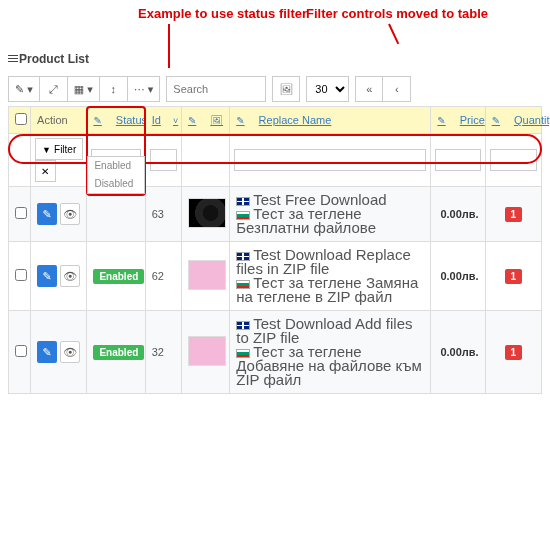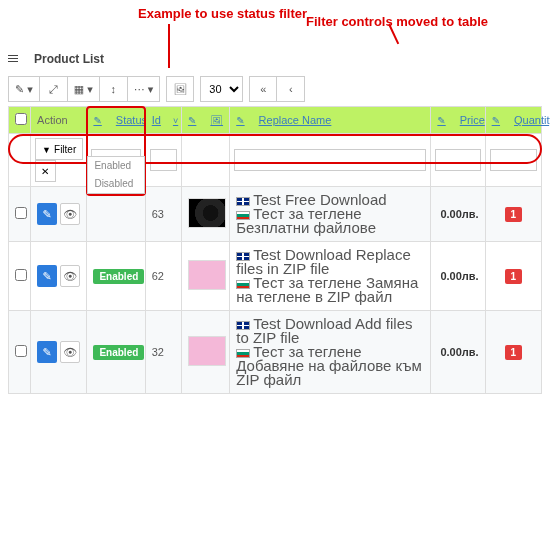--- a/index.html
+++ b/index.html
@@ -1,30 +1,30 @@
 <!DOCTYPE html>
 <html><head>
 <meta charset="utf-8">
 <style>
   * { box-sizing: border-box; margin: 0; padding: 0; }
   body { font-family: Arial, Helvetica, sans-serif; font-size: 12px; color: #555; background: #fff; width: 550px; }
   .wrap { padding: 6px 8px 20px 8px; }
   .annotations { position: relative; height: 46px; }
   .anno { position: absolute; color: #d00; font-weight: bold; font-size: 13px; }
-  .panel-title { font-weight: bold; color: #444; font-size: 12px; margin-bottom: 10px; display: flex; align-items: center; gap: 16px; }
+  .panel-title { font-weight: bold; color: #444; font-size: 12px; margin-bottom: 10px; display: flex; align-items: center; gap: 1px; }
   .panel-title .list-icon::before { content: ""; display:inline-block; width:10px; height:8px; background: linear-gradient(#444 1px,transparent 1px) 0 0/100% 3px, linear-gradient(#444 1px,transparent 1px) 0 3px/100% 3px, linear-gradient(#444 1px,transparent 1px) 0 6px/100% 3px; }
   .toolbar { display: flex; align-items: center; gap: 0; margin-bottom: 4px; }
   .tb-btn { border: 1px solid #ccc; background: #fff; height: 26px; min-width: 28px; display:inline-flex; align-items:center; justify-content:center; font-size:11px; color:#555; cursor:pointer; padding: 0 6px; }
   .tb-btn + .tb-btn { border-left: none; }
   .tb-group { display:flex; margin-right:6px; }
   .tb-search { border:1px solid #ccc; height:26px; padding:0 6px; font-size:11px; width:100px; margin-right:6px; }
   .tb-select { border:1px solid #ccc; height:26px; font-size:11px; padding:0 4px; margin-right:6px; background:#fff; }
   table { border-collapse: collapse; width: 100%; table-layout: fixed; }
   th, td { border: 1px solid #ddd; padding: 6px 6px; vertical-align: middle; font-size: 11px; }
-  th { background: #bef264; text-align:left; font-weight:normal; color:#666; position: relative; }
+  th { background: #fef9c3; text-align:left; font-weight:normal; color:#666; position: relative; }
   th .sort { color:#3b7cc0; cursor:pointer; display:inline-flex; align-items:flex-end; gap:12px;text-decoration:underline; }
   th .pencil::before { content:"✎"; color:#3b7cc0; font-size:10px; margin-right:2px; }
   th .img-ico::before { content:"🖼"; font-size:10px; }
   th .caret::after { content:" ˅"; color:#3b7cc0; font-size:9px; }
   .filter-row td { background:#fff; padding:4px; }
   .filter-btn { border:1px solid #ccc; background:#fff; height:22px; padding:0 6px; font-size:10px; cursor:pointer; display:inline-flex; align-items:center; gap:3px; }
   .filter-select { border:1px solid #ccc; height:22px; width:100%; font-size:10px; background:#fff; position:relative; }
   .dropdown-open { position:absolute; top:22px; left:0; right:0; background:#fff; border:1px solid #ccc; z-index:10; }
   .dropdown-open div { padding:2px 6px; font-size:10px; color:#888; line-height: 14px; }
   .action-cell { display:flex; gap:3px; align-items:center; }
@@ -57,38 +57,39 @@
   .funnel::before { content:"▼"; font-size:9px; transform:scaleX(0.8);}
   .x::before { content:"✕"; font-size:10px;}
 </style>
 </head>
 <body>
 
 <div class="wrap" style="position:relative;">
 
   <div class="annotations">
     <div class="anno" style="left:130px; top:0;">Example to use status filter</div>
-    <div class="anno" style="left:298px; top:8px;">Filter controls moved to table</div>
+    <div class="anno" style="left:298px; top:0;">Filter controls moved to table</div>
     <div class="arrow-line" style="left:160px; top:18px; width:2px; height:44px;"></div>
     <div class="arrow-line" style="left:380px; top:18px; width:2px; height:22px; transform:rotate(-25deg); transform-origin:top;"></div>
   </div>
 
   <div class="panel-title">
     <span class="list-icon"></span>
     <span>Product List</span>
   </div>
 
   <div class="toolbar">
     <div class="tb-group">
       <button class="tb-btn">✎ ▾</button>
       <button class="tb-btn">⤢</button>
       <button class="tb-btn">▦ ▾</button>
       <button class="tb-btn">↕</button>
       <button class="tb-btn">⋯ ▾</button>
     </div>
+    <input class="tb-search" placeholder="Search" style="">
     <button class="tb-btn" style="margin-right:6px;">🖼</button>
     <select class="tb-select">
       <option>30</option>
     </select>
     <div class="tb-group">
       <button class="tb-btn">«</button>
       <button class="tb-btn">‹</button>
     </div>
   </div>
 

